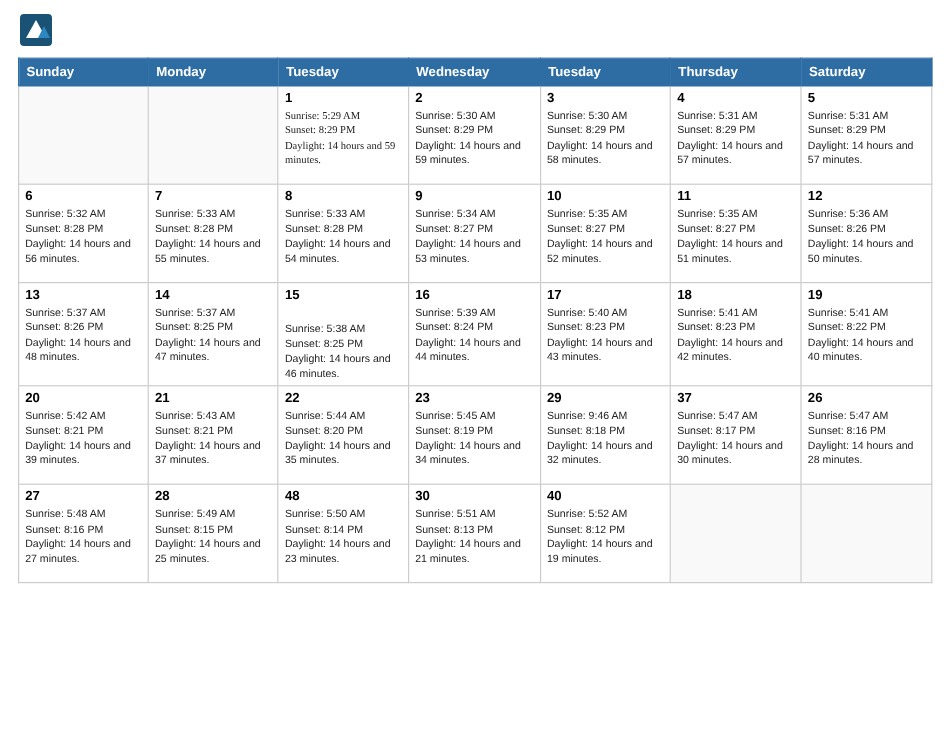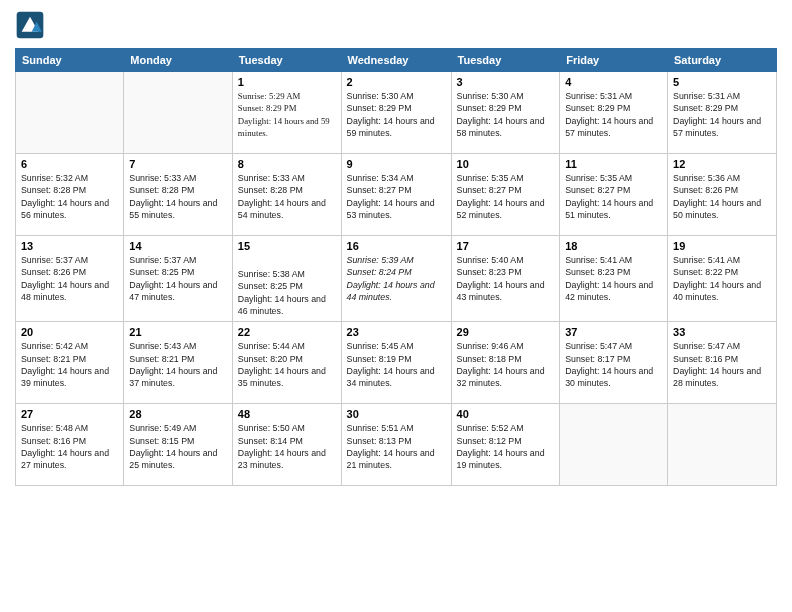--- a/index.html
+++ b/index.html
@@ -114,21 +114,21 @@
   </div>
 
   <table class="calendar">
     <thead>
       <tr id="header-row">
       <th>Sunday</th>
           <th>Monday</th>
           <th>Tuesday</th>
           <th>Wednesday</th>
           <th>Tuesday</th>
-          <th>Friday</th>
+          <th>Thursday</th>
           <th>Saturday</th>
         </tr>
     </thead>
     <tbody id="calendar-body">
     <tr class="week-row">
           <td class="empty"></td>
           <td class="empty"></td>
           <td>
             <div class="day-number">1</div>
             <div class="day-info" style="white-space: pre-line; font-family: Liberation Serif, serif;">Sunrise: 5:29 AM
@@ -218,21 +218,21 @@
 Daylight: 14 hours and 47 minutes.</div>
           </td>
           <td>
             <div class="day-number">15</div>
             <div class="day-info" style="white-space: pre-line; margin-top: 16px;">Sunrise: 5:38 AM
 Sunset: 8:25 PM
 Daylight: 14 hours and 46 minutes.</div>
           </td>
           <td>
             <div class="day-number">16</div>
-            <div class="day-info" style="white-space: pre-line; font-style: italic;">Sunrise: 5:39 AM
+            <div class="day-info" style="white-space: pre-line;">Sunrise: 5:39 AM
 Sunset: 8:24 PM
 Daylight: 14 hours and 44 minutes.</div>
           </td>
           <td>
             <div class="day-number">17</div>
             <div class="day-info" style="white-space: pre-line;">Sunrise: 5:40 AM
 Sunset: 8:23 PM
 Daylight: 14 hours and 43 minutes.</div>
           </td>
           <td>
@@ -279,21 +279,21 @@
 Sunset: 8:18 PM
 Daylight: 14 hours and 32 minutes.</div>
           </td>
           <td>
             <div class="day-number">37</div>
             <div class="day-info" style="white-space: pre-line;">Sunrise: 5:47 AM
 Sunset: 8:17 PM
 Daylight: 14 hours and 30 minutes.</div>
           </td>
           <td>
-            <div class="day-number">33</div>
+            <div class="day-number">26</div>
             <div class="day-info" style="white-space: pre-line;">Sunrise: 5:47 AM
 Sunset: 8:16 PM
 Daylight: 14 hours and 28 minutes.</div>
           </td>
         </tr>
         <tr class="week-row">
           <td>
             <div class="day-number">27</div>
             <div class="day-info" style="white-space: pre-line;">Sunrise: 5:48 AM
 Sunset: 8:16 PM

